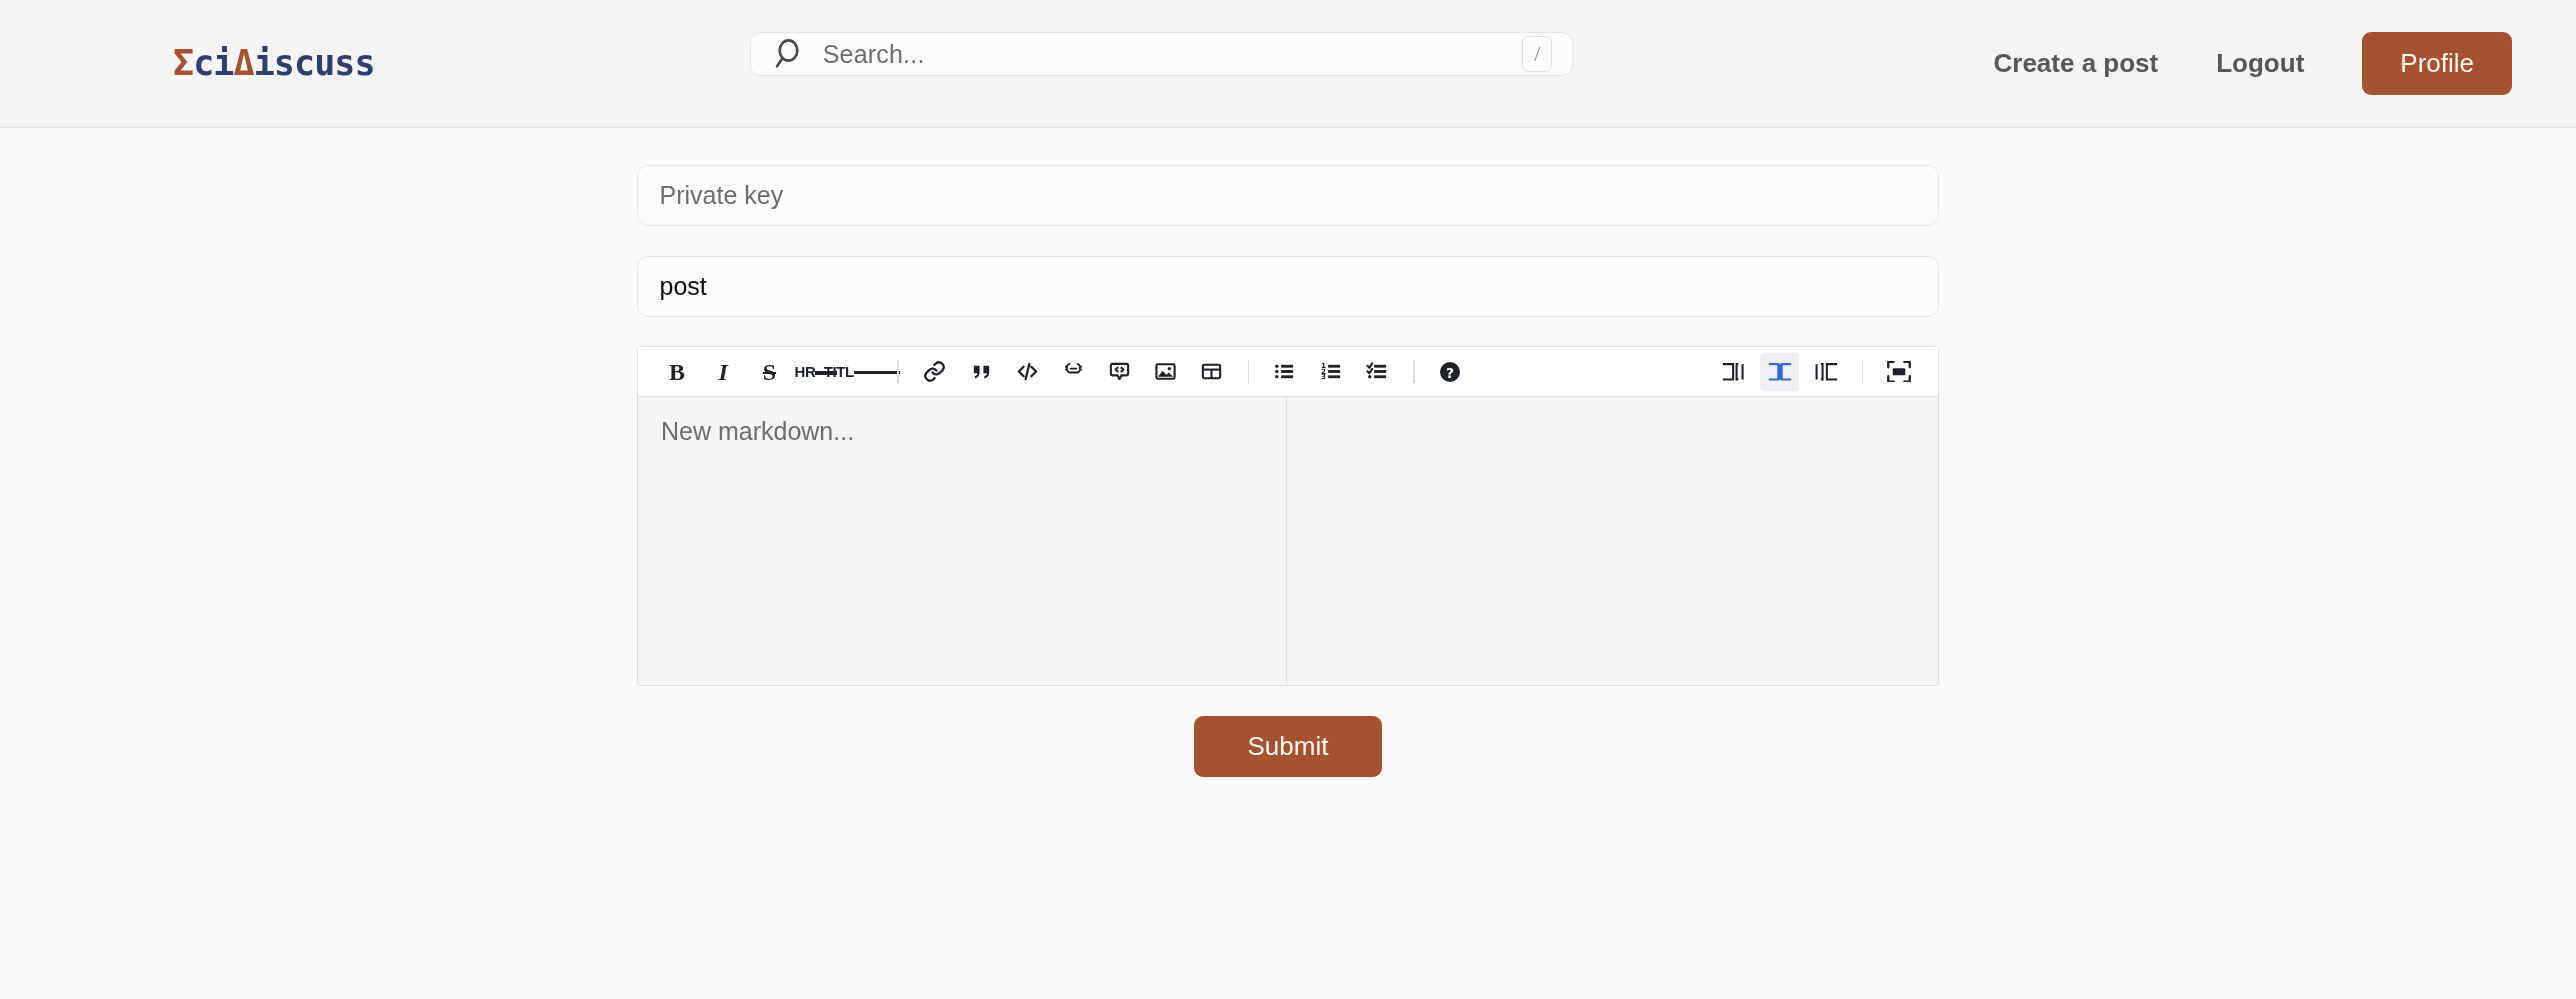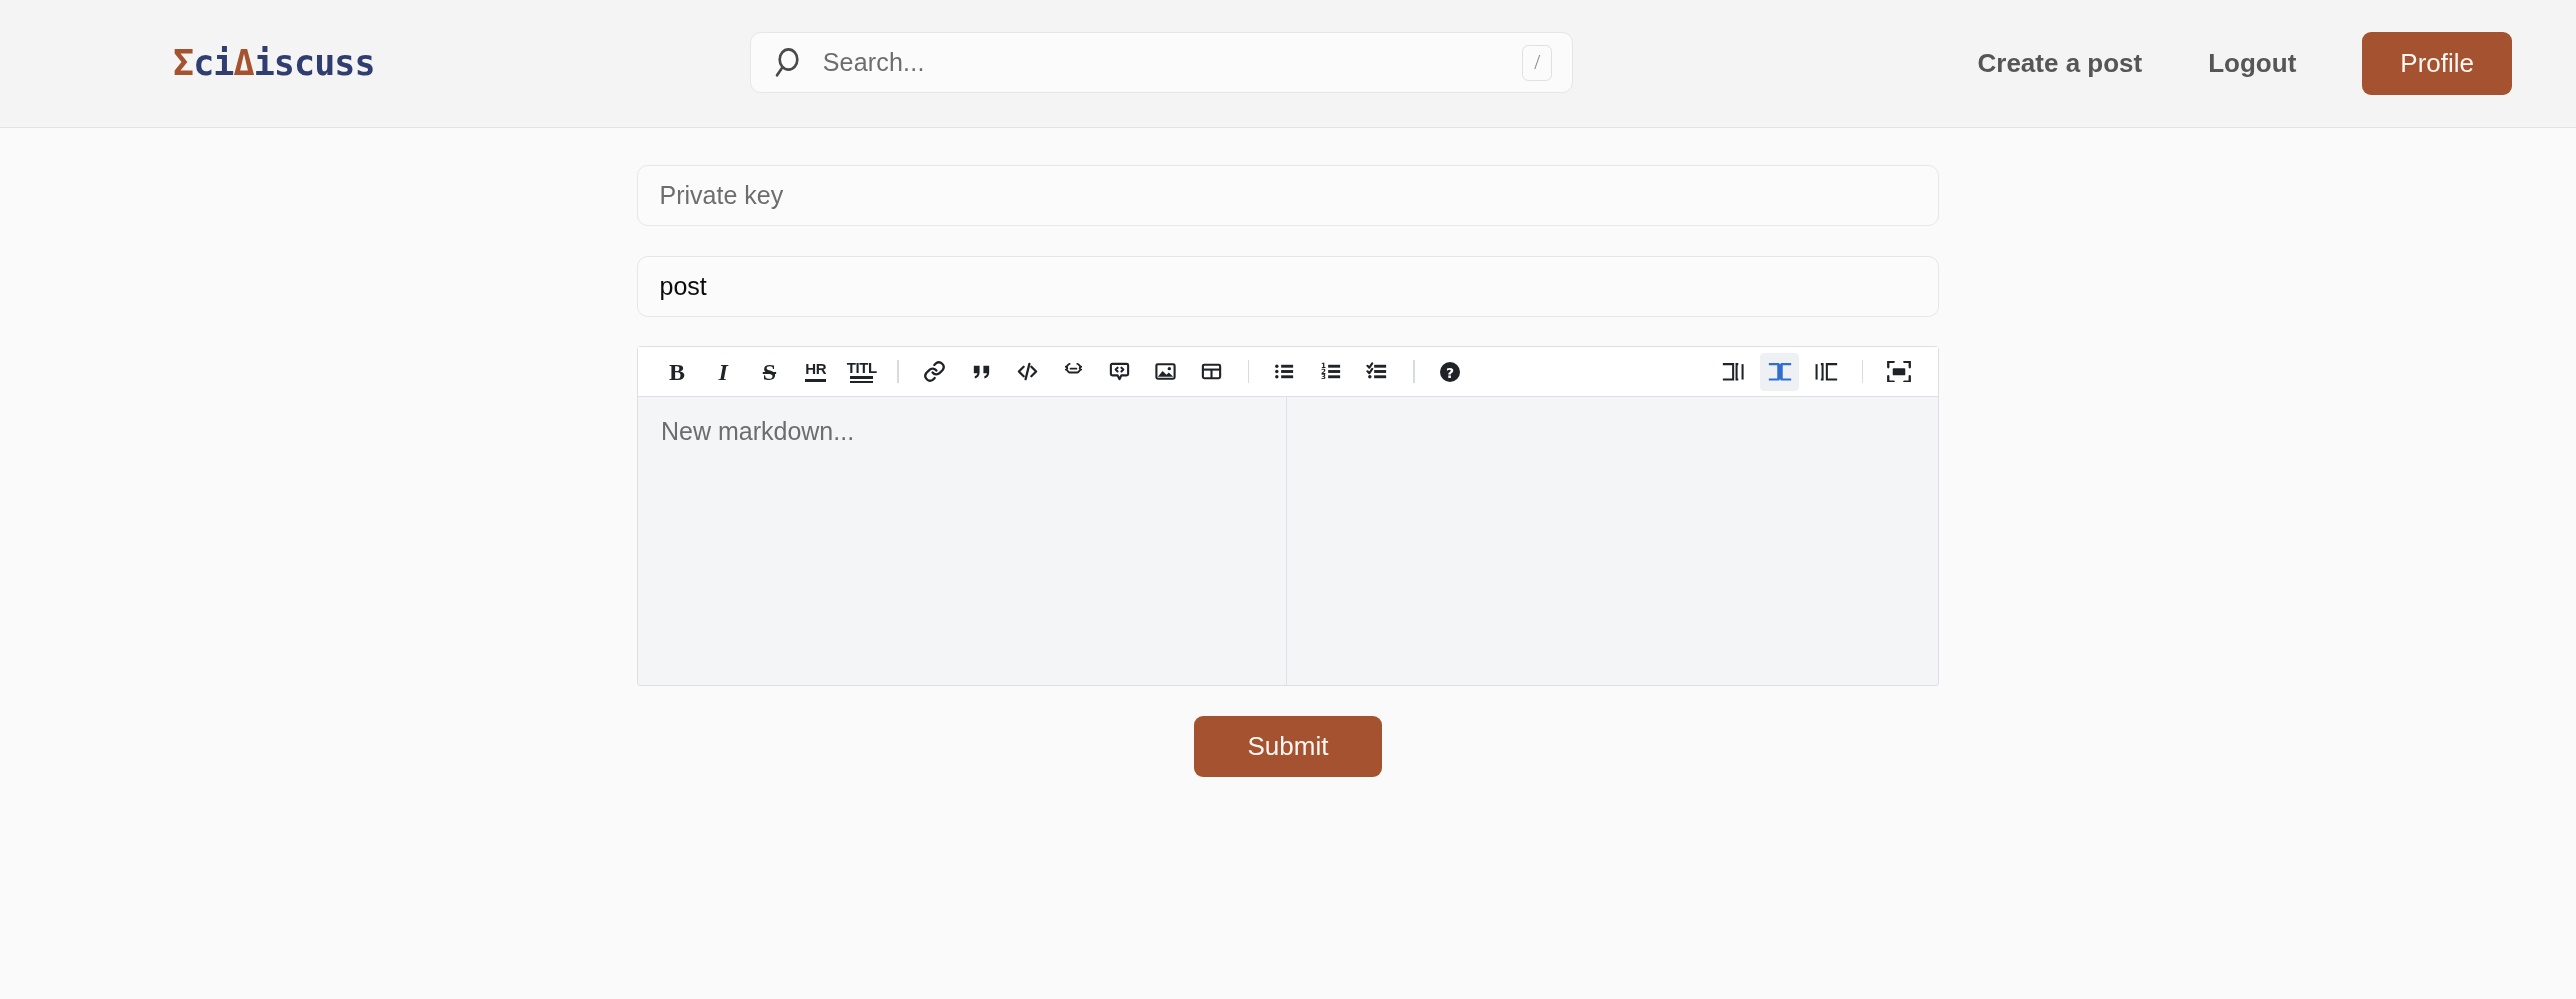--- a/index.html
+++ b/index.html
@@ -32,21 +32,21 @@
     user-select: none;
   }
   .logo .accent { color: #a4522f; }
   .logo .base   { color: #2f3d70; }
 
   .search-wrap {
     position: absolute;
     left: 750px;
     top: 32px;
     width: 823px;
-    height: 61px;
+    height: 44px;
   }
   .search-box {
     width: 100%; height: 100%;
     background: #fbfbfb;
     border: 1.8px solid #e6e6e6;
     border-radius: 10.7px;
     display: flex;
     align-items: center;
     padding: 0 19.7px 0 23px;
   }
@@ -69,21 +69,21 @@
     display: flex; align-items: center; justify-content: center;
     font-family: "Liberation Serif", serif;
   }
 
   .nav-right {
     position: absolute;
     right: 64px;
     top: 0; bottom: 0;
     display: flex;
     align-items: center;
-    gap: 16px;
+    gap: 8px;
   }
   .nav-link {
     font-size: 26px;
     font-weight: bold;
     color: #565656;
     text-decoration: none;
     white-space: nowrap;
     cursor: pointer;
     padding: 0 25px;
   }
@@ -156,21 +156,21 @@
     flex: 0 0 auto;
   }
   .tb-spacer { flex: 1 1 auto; }
   .tb-label {
     font-family: "Liberation Serif", serif;
     font-size: 24px;
     color: #1f2328;
     line-height: 1;
   }
   .tb-hr, .tb-titl {
-    display: flex; flex-direction: column;
+    display: flex; flex-direction: row;
     align-items: center; justify-content: center;
     line-height: 1;
   }
   .tb-hr span.txt, .tb-titl span.txt {
     font-family: "Liberation Sans", sans-serif;
     font-weight: bold;
     font-size: 15px;
     letter-spacing: -0.4px;
     color: #1f2328;
   }

